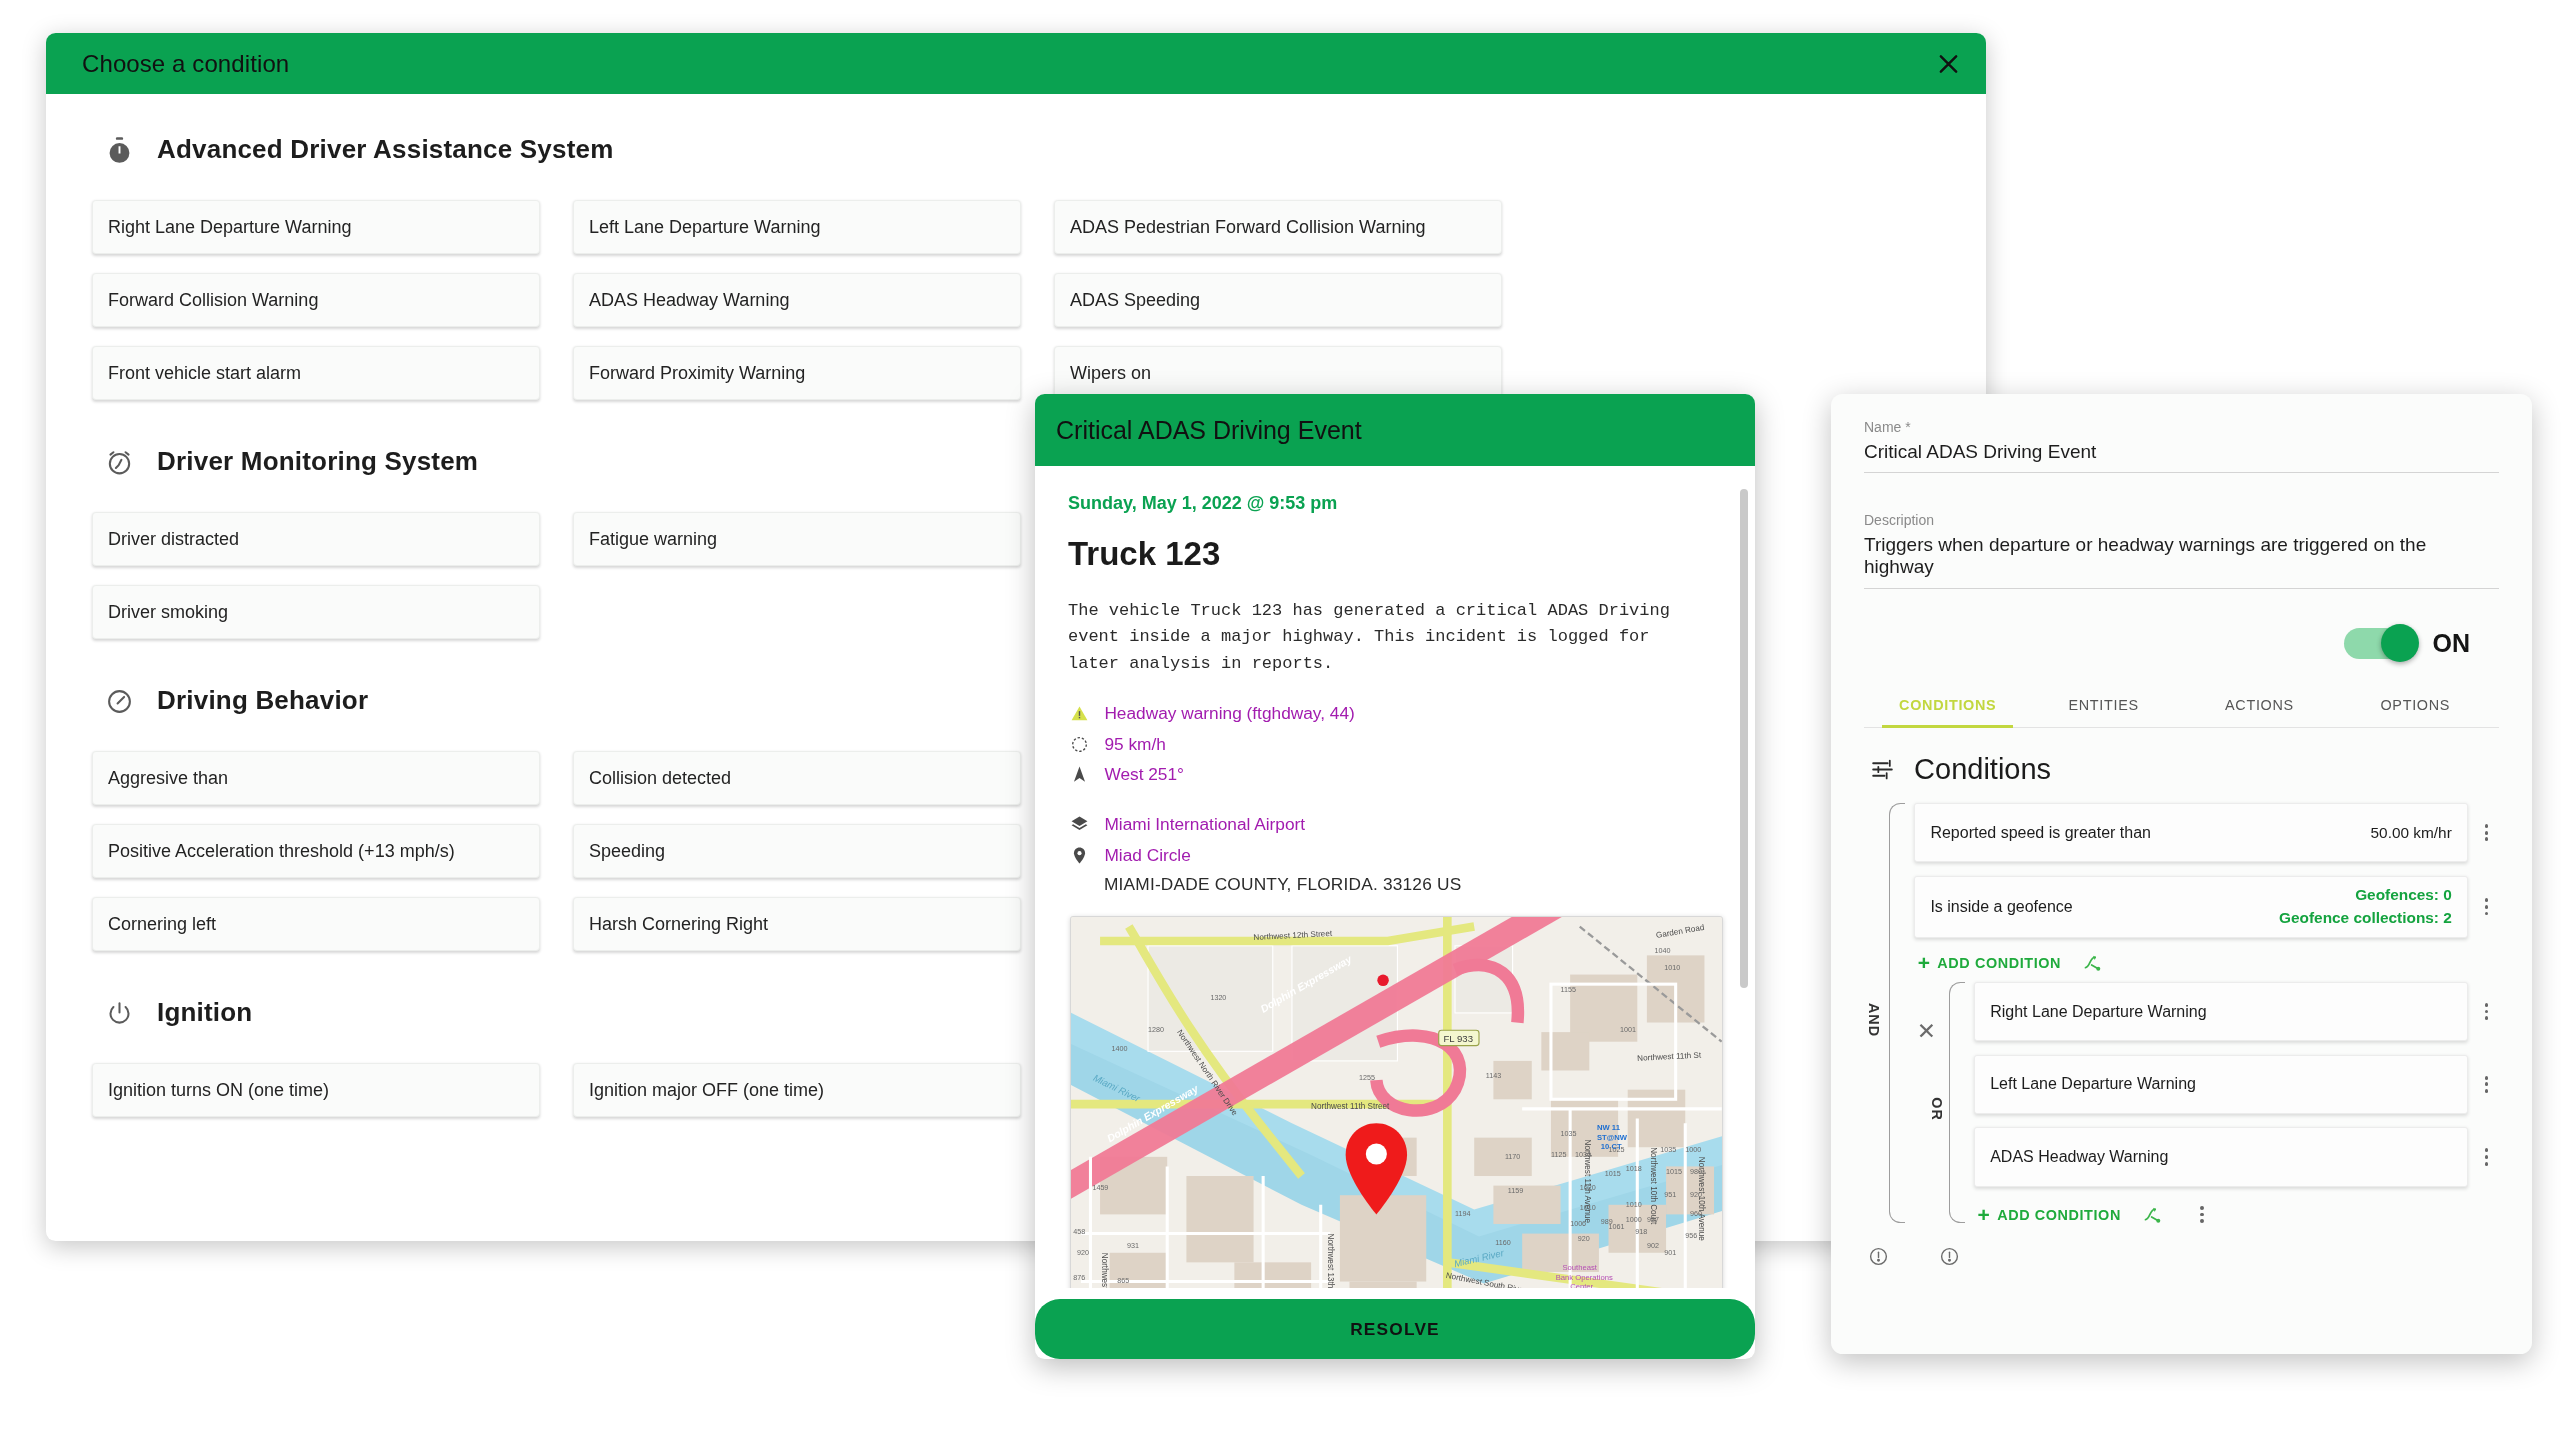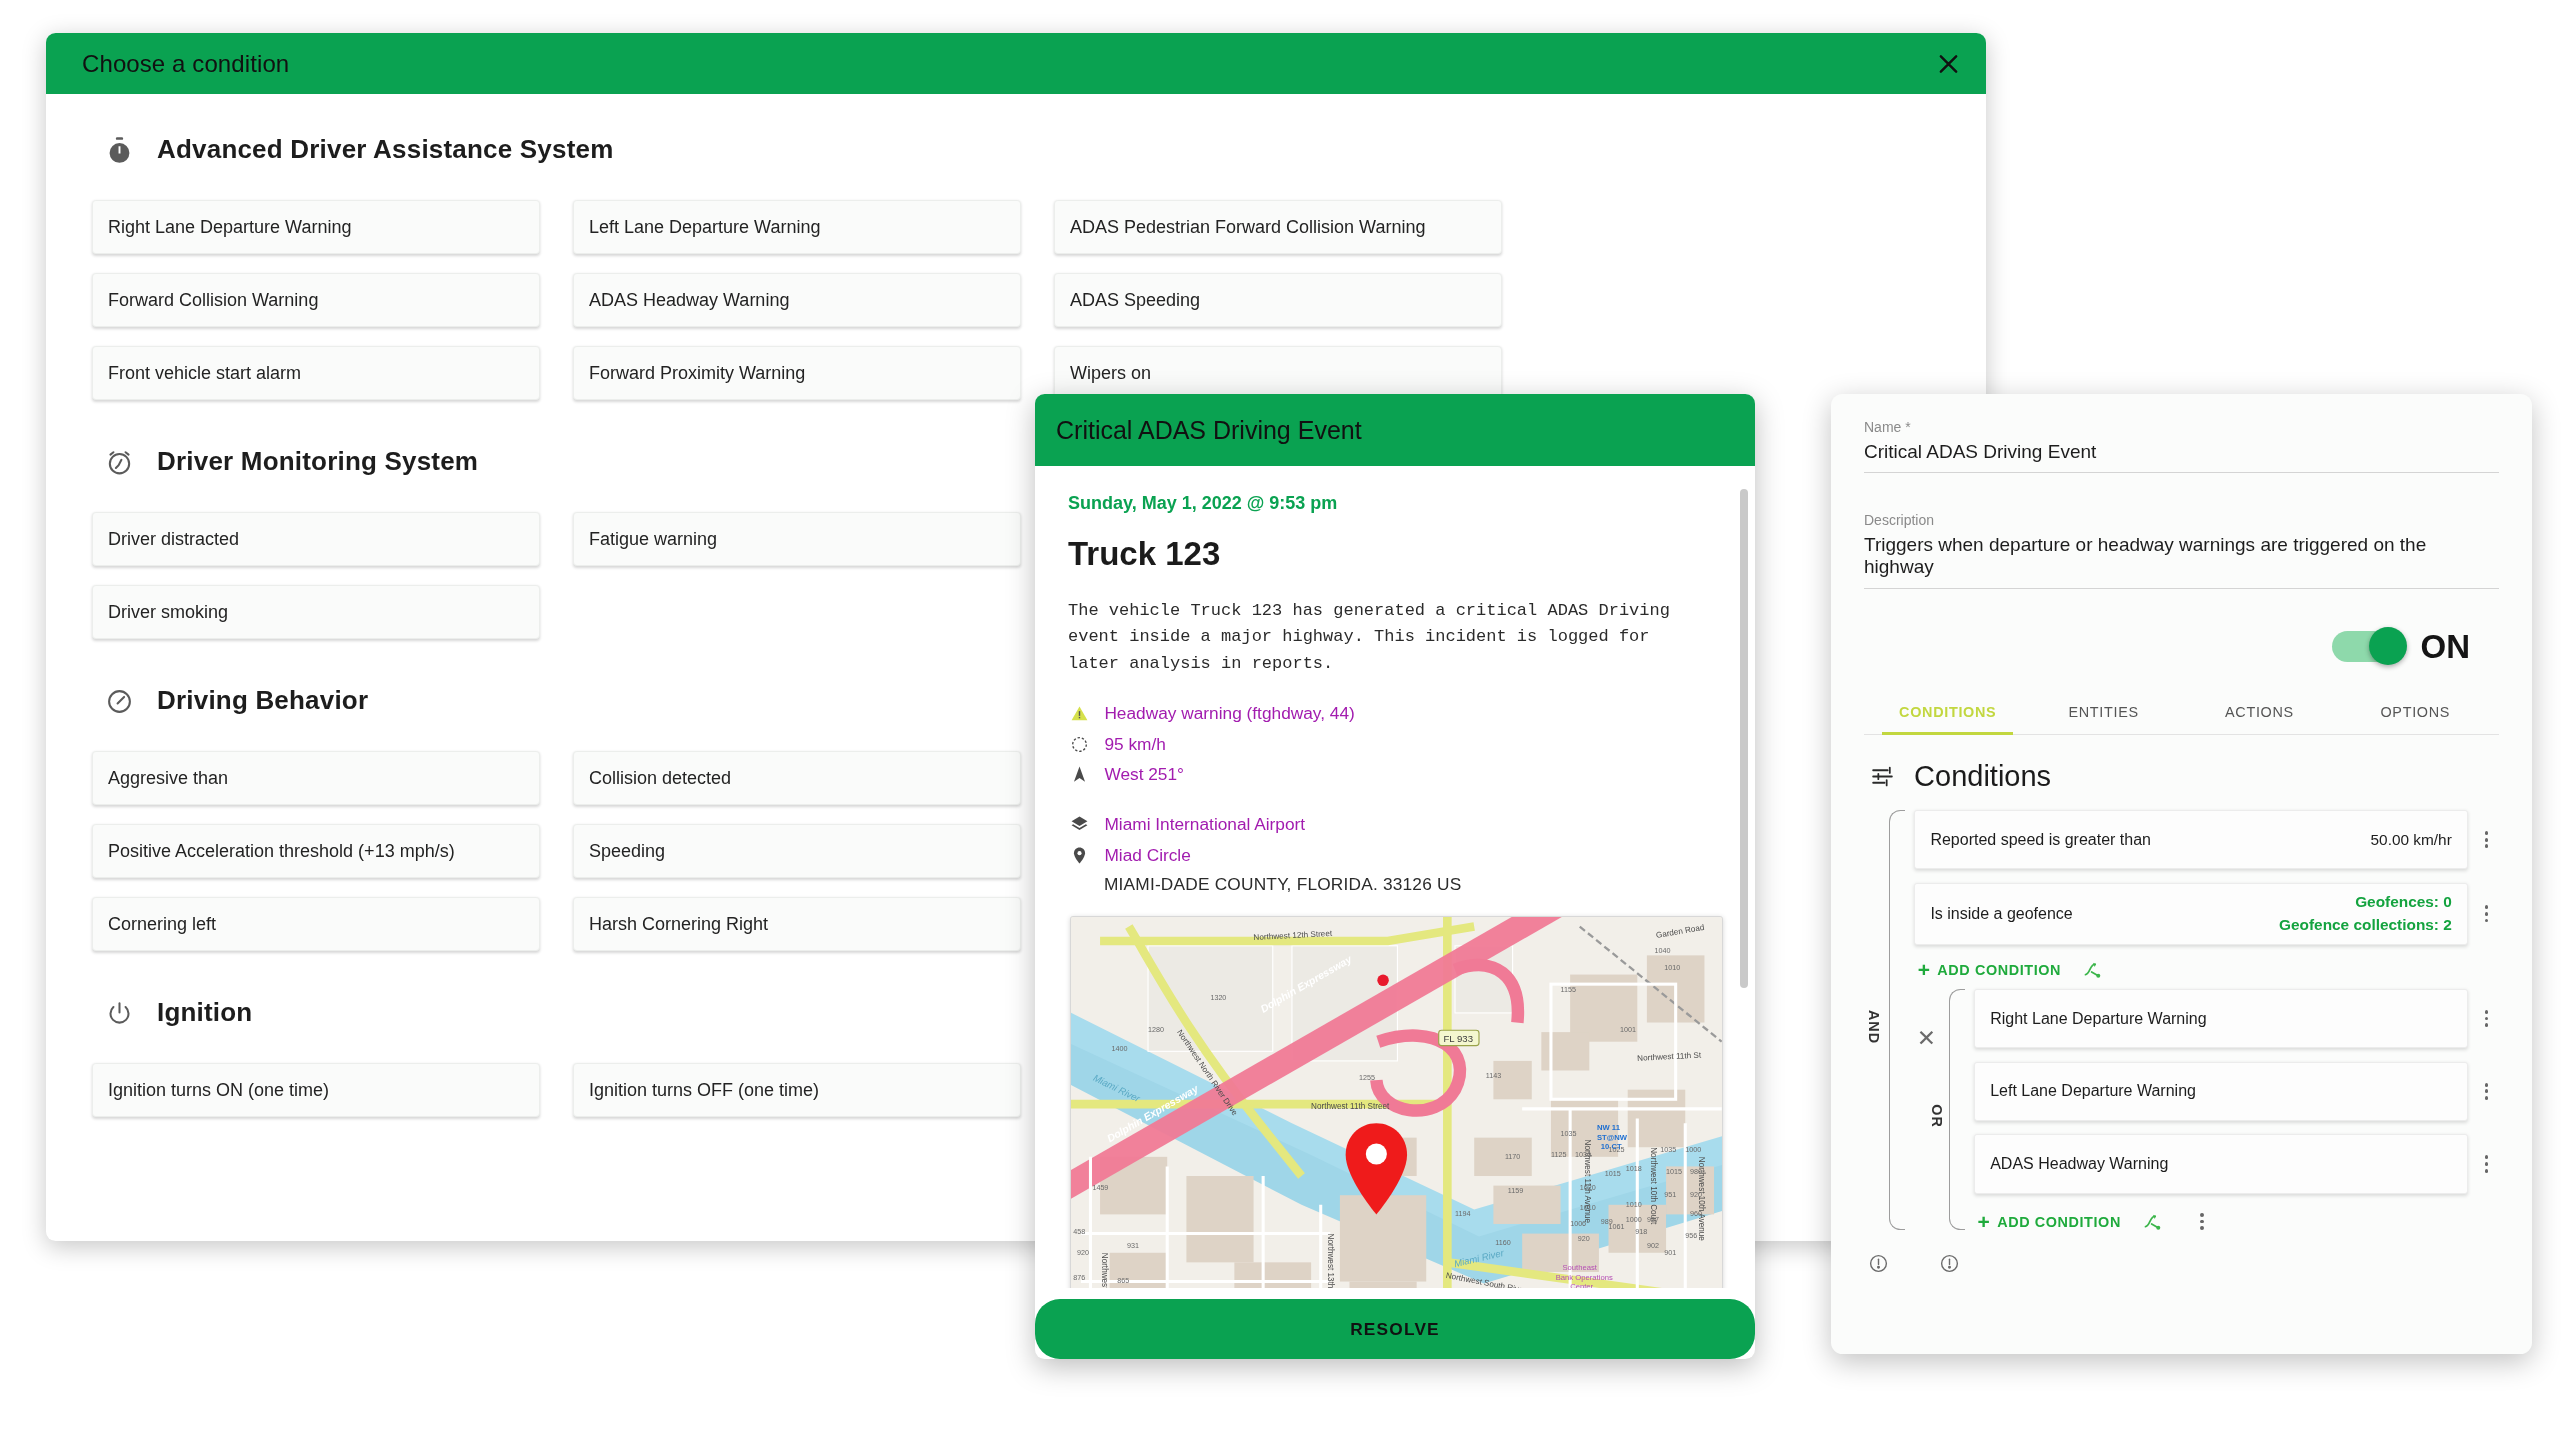--- a/index.html
+++ b/index.html
@@ -97,21 +97,21 @@
   .fld-label{font-size:14px;color:#8a8a8a;margin-bottom:5.8px;}
   .fld-value{font-size:19px;color:#1d1d1d;padding-bottom:9.6px;border-bottom:1px solid #d4d4d4;}
   .toggle-row{display:flex;align-items:center;justify-content:flex-end;gap:15.4px;margin:29px 0 27px 0;padding-right:29px;}
   .toggle{
     width:73px;height:31px;border-radius:15.4px;background:#8ed9ab;position:relative;cursor:pointer;
   }
   .toggle .knob{
     position:absolute;right:-1.9px;top:-3.8px;width:38px;height:38px;border-radius:50%;
     background:#0aa251;box-shadow:0 1.9px 4.8px rgba(0,0,0,.32);
   }
-  .toggle-label{font-size:33px;font-weight:bold;color:#151515;}
+  .toggle-label{font-size:25px;font-weight:bold;color:#151515;}
   .tabs{display:flex;border-bottom:1px solid #e3e3e3;padding:0 5.8px;}
   .tab{
     flex:1;text-align:center;padding:11.5px 0 13.4px 0;font-size:14.4px;
     letter-spacing:0.7px;color:#555;cursor:pointer;position:relative;
   }
   .tab.active{color:#c2d73f;font-weight:bold;}
   .tab.active:after{
     content:"";position:absolute;left:8%;right:8%;bottom:-1px;height:2.9px;background:#c2d73f;
   }
   .cond-head{display:flex;align-items:center;gap:17.3px;margin:25px 0 17.3px 3.8px;}
@@ -238,21 +238,21 @@
           <div class="sec-ico">
             <svg width="27" height="27" viewBox="0 0 24 24" fill="none" stroke="#5b5b5b" stroke-width="1.8">
               <path d="M12 3 L12 11" stroke-linecap="round"></path>
               <path d="M6.6 6.2 A8 8 0 1 0 17.4 6.2" stroke-linecap="round"></path>
             </svg>
           </div>
           <div class="sec-ttl">Ignition</div>
         </div>
         <div class="chip-grid">
           <div class="chip">Ignition turns ON (one time)</div>
-          <div class="chip">Ignition turns OFF (one time)</div>
+          <div class="chip">Ignition major OFF (one time)</div>
         </div>
       </div>
 
     </div>
   </div>
 
   <div class="dlg-event">
     <div class="ev-hdr">
       <div class="ev-hdr-title">Critical ADAS Driving Event</div>
     </div>

